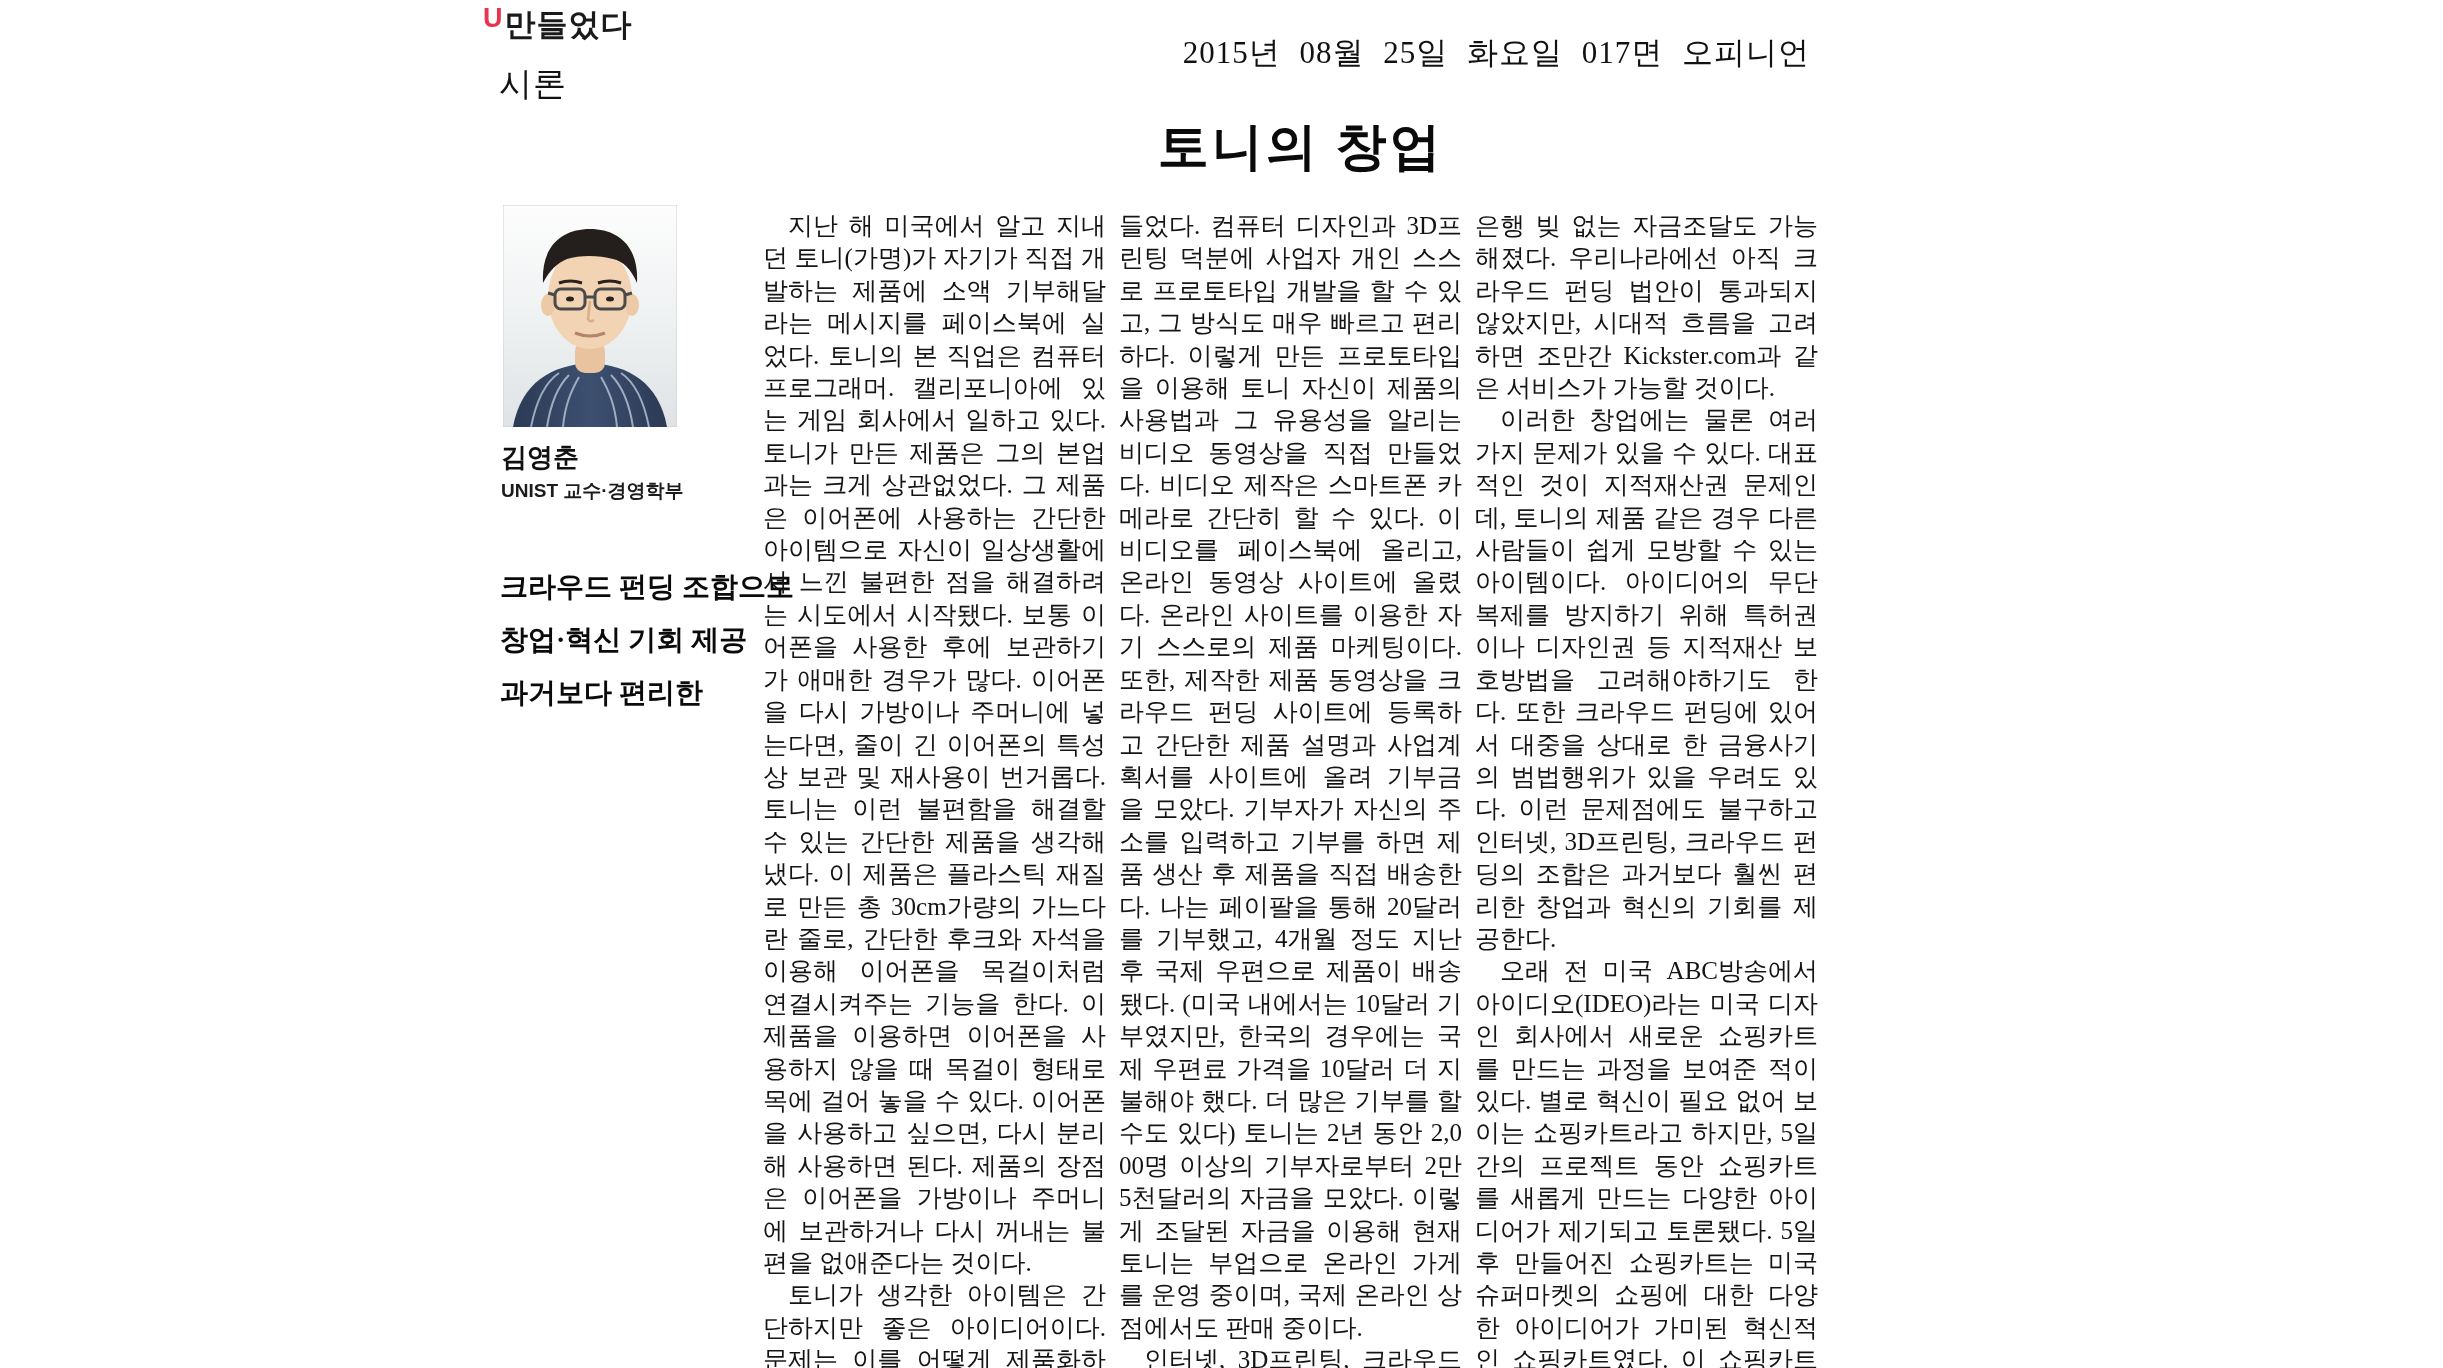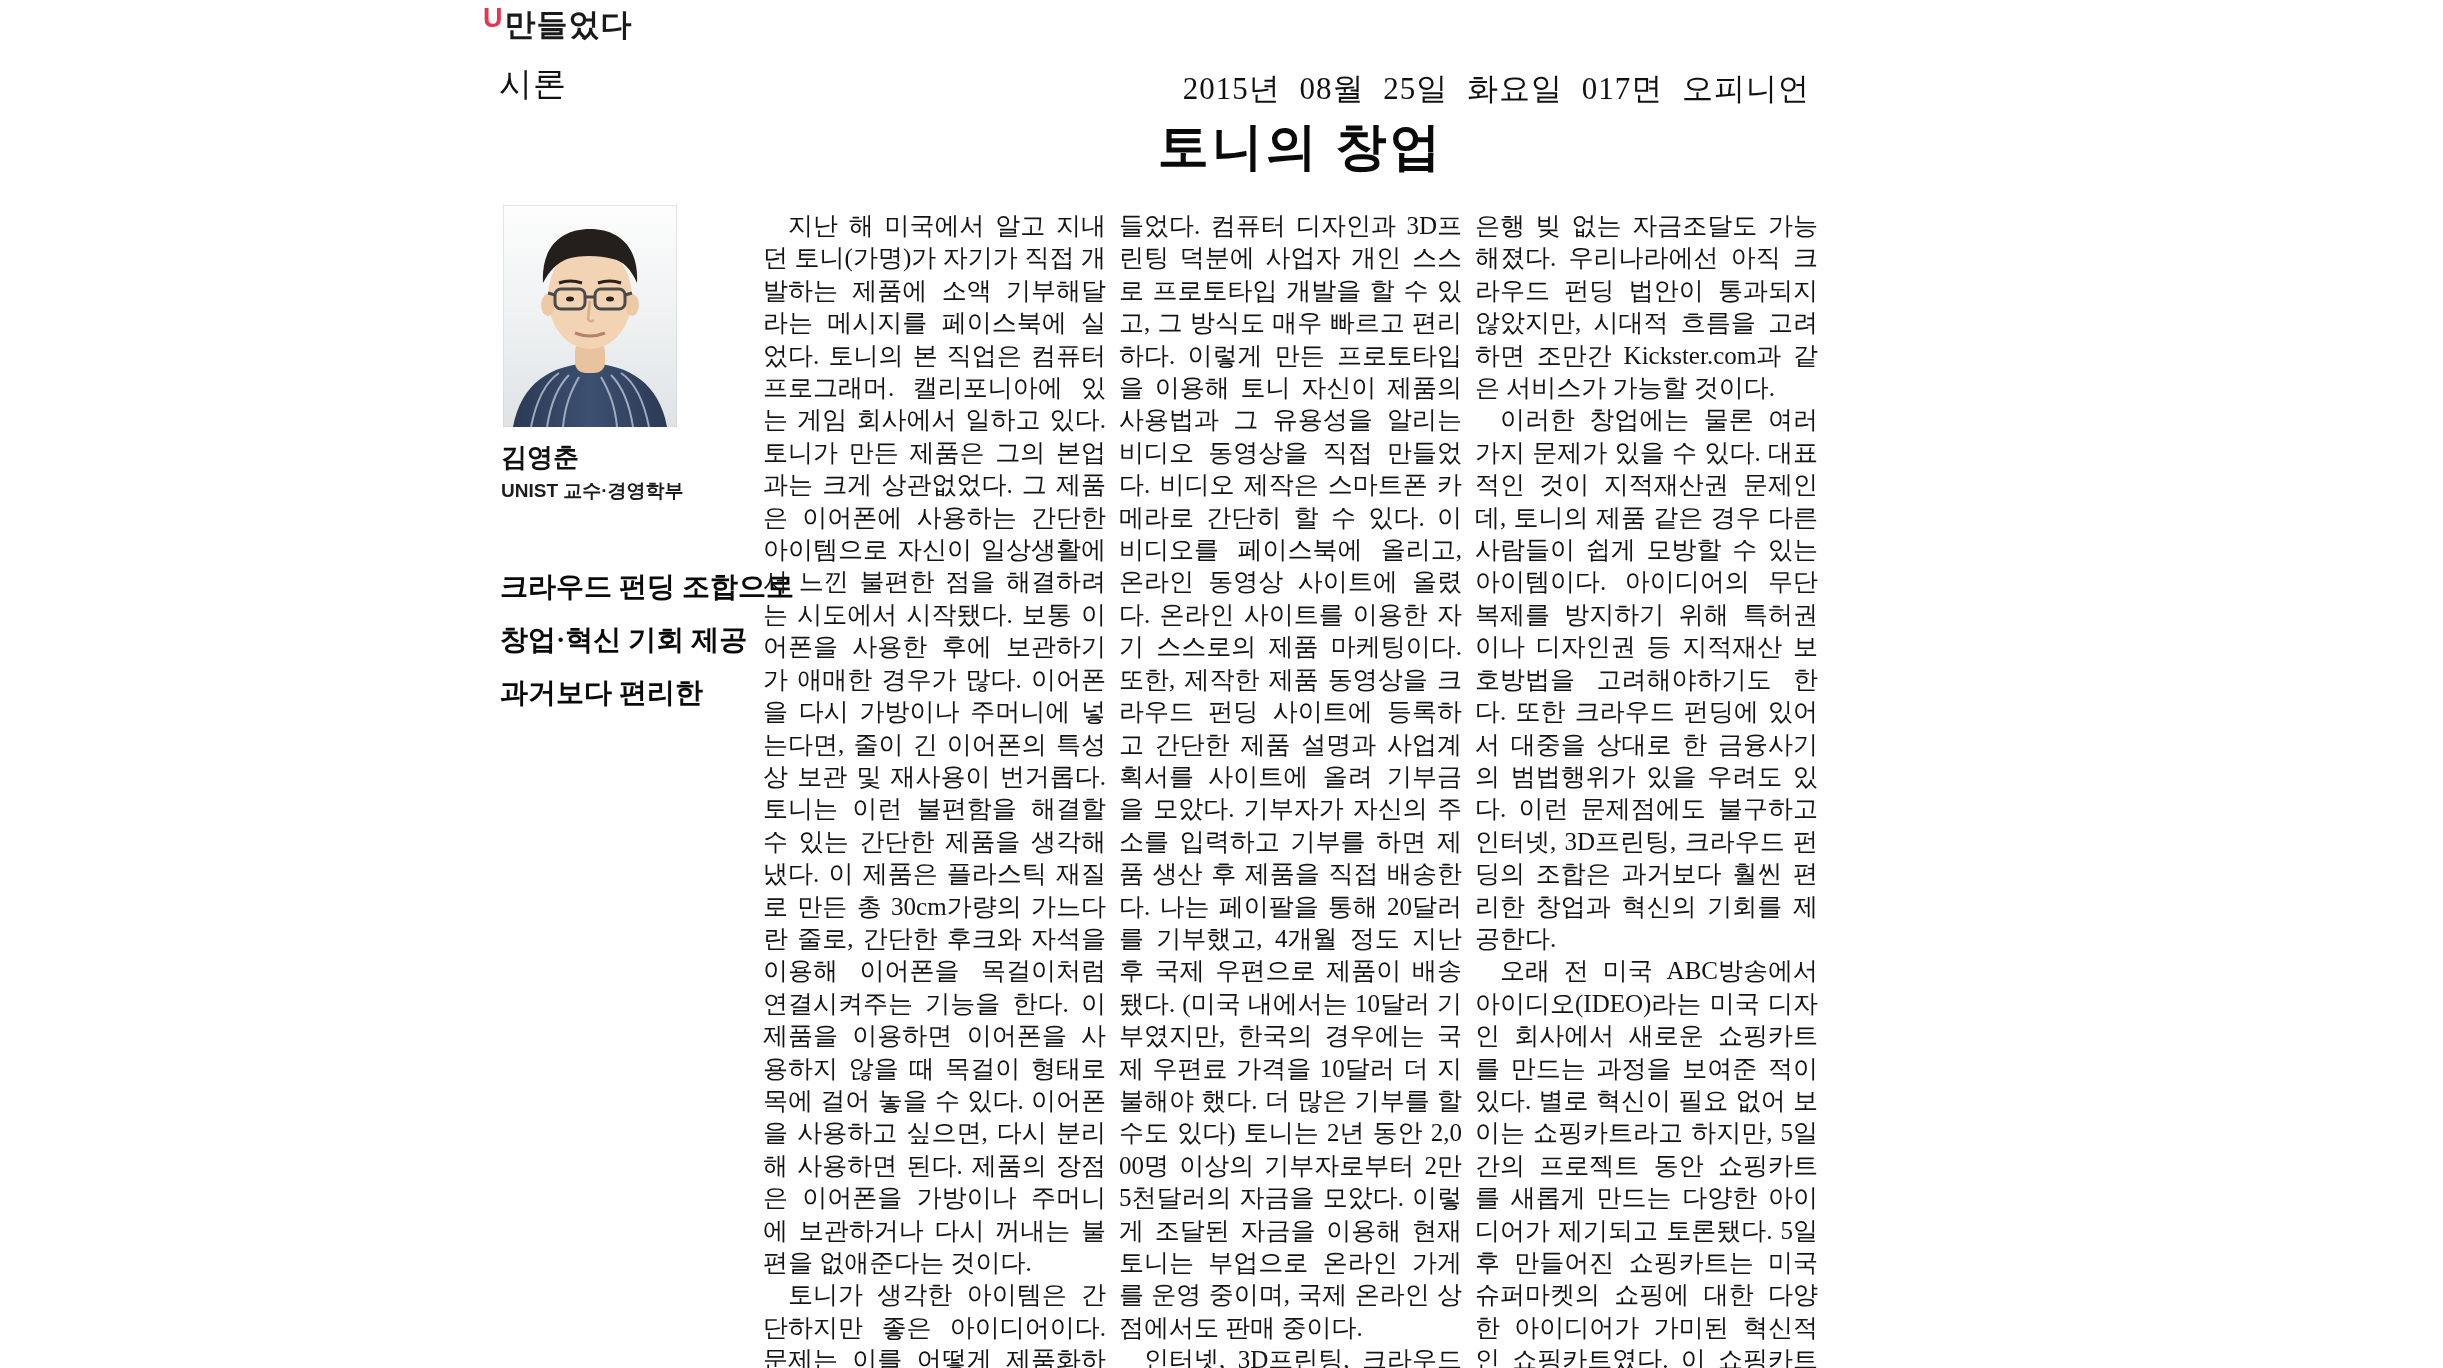--- a/index.html
+++ b/index.html
@@ -46,21 +46,20 @@
   .dateline {
     position: absolute;
     right: 633px; 
     top: 32px;
     font-size: 31px;
     letter-spacing: 1px;
     word-spacing: 10px;
     color: #111;
     font-family: "Liberation Serif", serif;
     white-space: nowrap;
-    margin-top: 36px;
   }
 
   
   .section-label {
     position: absolute;
     left: 499px;
     top: 62px;
     font-family: "Liberation Sans", sans-serif;
     font-weight: 400;
     font-size: 33px;

